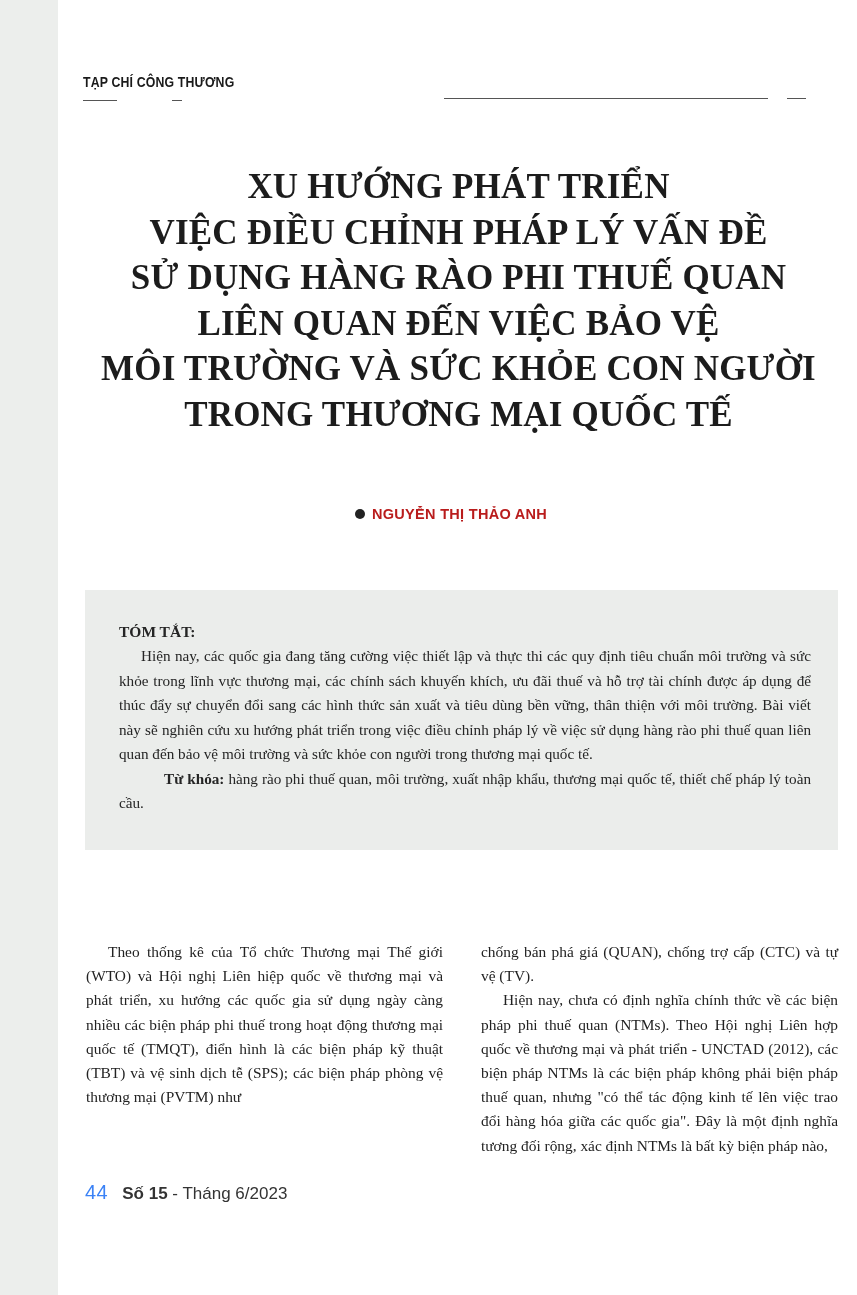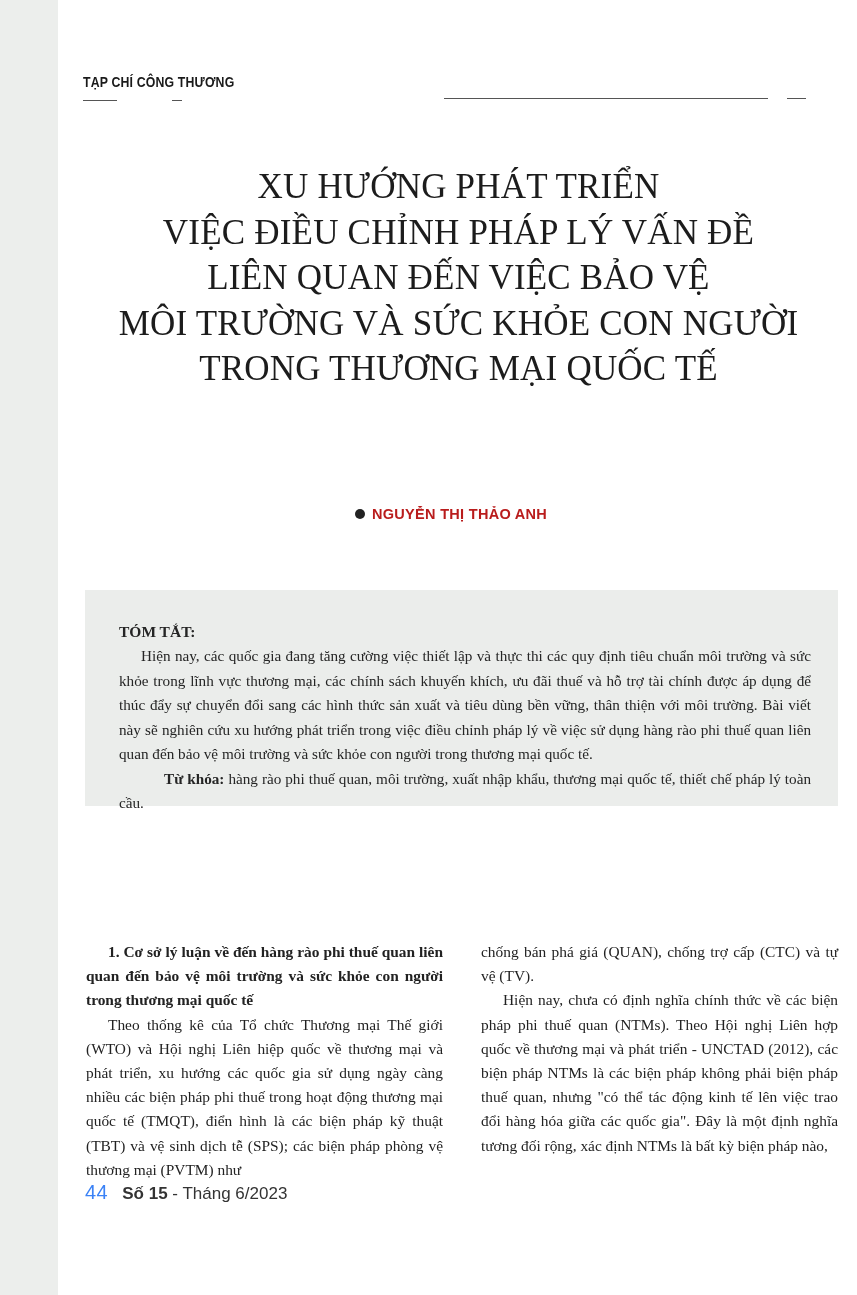--- a/index.html
+++ b/index.html
@@ -14,35 +14,35 @@
   }
   .journal {
     position: absolute; left: 83px; top: 73px;
     font-family: "Liberation Sans", sans-serif; font-weight: bold;
     font-size: 15px; letter-spacing: 0.2px; color: #1a1a1a;
     transform: scaleX(0.82); transform-origin: left top;
   }
   .rule { position: absolute; height: 1px; background: #555; }
   .title {
     position: absolute; left: 60px; width: 797px; top: 164px;
-    text-align: center; font-weight: normal; font-size: 35px; line-height: 45.5px;
+    text-align: center; font-weight: bold; font-size: 35px; line-height: 45.5px;
     color: #1c1c1c; letter-spacing: 0.2px;
   }
   .title div { white-space: nowrap; }
   .author {
     position: absolute; left: 355px; top: 506px;
     font-family: "Liberation Sans", sans-serif; font-weight: bold;
     font-size: 14.5px; color: #b91c1c; letter-spacing: 0.3px;
   }
   .author .dot {
     display: inline-block; width: 10px; height: 10px; border-radius: 50%;
     background: #222; margin-right: 7px; vertical-align: 0px;
   }
   .abstract {
-    position: absolute; left: 85px; top: 590px; width: 753px; height: 216px;
+    position: absolute; left: 85px; top: 590px; width: 753px; height: 260px;
     background: #ebedeb;
   }
   .abstract .inner {
     position: absolute; left: 34px; top: 30px; width: 692px;
     font-size: 15.2px; line-height: 24.5px; color: #252525; text-align: justify;
   }
   .abstract h3 { margin: 0; font-size: 15.5px; font-weight: bold; line-height: 24px; }
   .abstract p { margin: 0; text-indent: 22px; }
   .abstract b { font-weight: bold; margin-left: 23px; }
   .col {
@@ -68,39 +68,39 @@
 
 <div class="journal">TẠP CHÍ CÔNG THƯƠNG</div>
 <div class="rule" style="left:83px; top:100px; width:34px;"></div>
 <div class="rule" style="left:172px; top:100px; width:10px;"></div>
 <div class="rule" style="left:444px; top:98px; width:324px;"></div>
 <div class="rule" style="left:787px; top:98px; width:19px;"></div>
 
 <div class="title">
   <div>XU HƯỚNG PHÁT TRIỂN</div>
   <div>VIỆC ĐIỀU CHỈNH PHÁP LÝ VẤN ĐỀ</div>
+  <div>SỬ DỤNG HÀNG RÀO PHI THUẾ QUAN</div>
   <div>LIÊN QUAN ĐẾN VIỆC BẢO VỆ</div>
   <div>MÔI TRƯỜNG VÀ SỨC KHỎE CON NGƯỜI</div>
   <div>TRONG THƯƠNG MẠI QUỐC TẾ</div>
 </div>
 
 <div class="author">
   <span class="dot"></span><span>NGUYỄN THỊ THẢO ANH</span>
 </div>
 
 <div class="abstract">
   <div class="inner">
     <h3>TÓM TẮT:</h3>
     <p>Hiện nay, các quốc gia đang tăng cường việc thiết lập và thực thi các quy định tiêu chuẩn môi trường và sức khỏe trong lĩnh vực thương mại, các chính sách khuyến khích, ưu đãi thuế và hỗ trợ tài chính được áp dụng để thúc đẩy sự chuyển đổi sang các hình thức sản xuất và tiêu dùng bền vững, thân thiện với môi trường. Bài viết này sẽ nghiên cứu xu hướng phát triển trong việc điều chỉnh pháp lý về việc sử dụng hàng rào phi thuế quan liên quan đến bảo vệ môi trường và sức khỏe con người trong thương mại quốc tế.</p>
     <p><b>Từ khóa:</b> <span>hàng rào phi thuế quan, môi trường, xuất nhập khẩu, thương mại quốc tế, thiết chế pháp lý toàn cầu.</span></p>
   </div>
 </div>
 
 <div class="col left">
-  <h4>1. Cơ sở lý luận về đến hàng rào phi thuế quan liên quan đến bảo vệ môi trường và sức khỏe con người trong thương mại quốc tế</h4>
   <p>Theo thống kê của Tổ chức Thương mại Thế giới (WTO) và Hội nghị Liên hiệp quốc về thương mại và phát triển, xu hướng các quốc gia sử dụng ngày càng nhiều các biện pháp phi thuế trong hoạt động thương mại quốc tế (TMQT), điển hình là các biện pháp kỹ thuật (TBT) và vệ sinh dịch tễ (SPS); các biện pháp phòng vệ thương mại (PVTM) như</p>
 </div>
 
 <div class="col right">
   <p class="noindent">chống bán phá giá (QUAN), chống trợ cấp (CTC) và tự vệ (TV).</p>
   <p>Hiện nay, chưa có định nghĩa chính thức về các biện pháp phi thuế quan (NTMs). Theo Hội nghị Liên hợp quốc về thương mại và phát triển - UNCTAD (2012), các biện pháp NTMs là các biện pháp không phải biện pháp thuế quan, nhưng "có thể tác động kinh tế lên việc trao đổi hàng hóa giữa các quốc gia". Đây là một định nghĩa tương đối rộng, xác định NTMs là bất kỳ biện pháp nào,</p>
 </div>
 
 <div class="footer">
   <span class="page">44</span><span class="issue">Số 15</span><span> - Tháng 6/2023</span>

